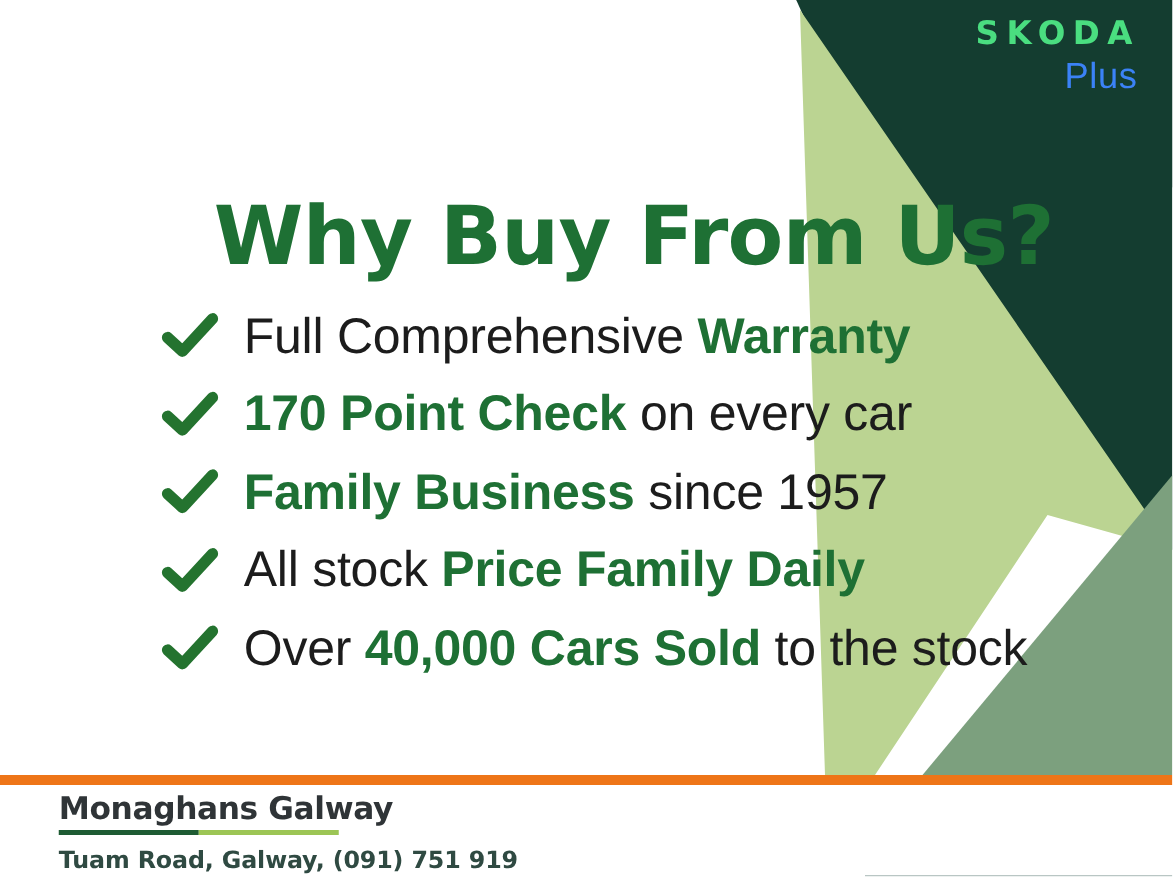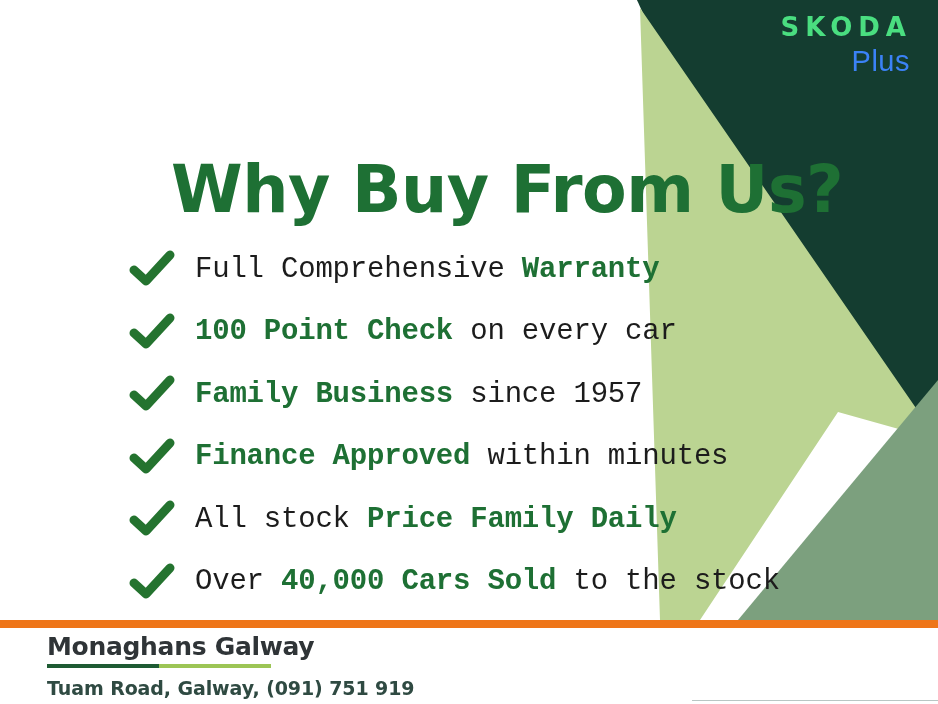--- a/index.html
+++ b/index.html
@@ -86,22 +86,22 @@
     align-items: center;
     height: 62.5px;
   }
   .check-icon {
     flex: 0 0 auto;
     width: 46px;
     height: 40px;
     margin-right: 20px;
   }
   .benefit-text {
-    font-family: Liberation Mono, monospace;
-    font-size: 29px;
+    font-family: Liberation Sans, sans-serif;
+    font-size: 40px;
     color: #1c1c1c;
     white-space: nowrap;
     letter-spacing: -0.2px;
     text-align: right;
   }
   .benefit-text .hl {
     color: #1E7034;
     font-weight: bold;
   }
 
@@ -186,33 +186,27 @@
       <li class="benefit-row">
         <span class="check-icon"><svg viewBox="0 0 46 40" width="46" height="40" aria-hidden="true">
             <path d="M5 21 L17 32 L41 6" fill="none" stroke="#24732F" stroke-width="9" stroke-linecap="round" stroke-linejoin="round"></path>
           </svg></span>
         <span class="benefit-text"><span>Full Comprehensive </span><span class="hl">Warranty</span></span>
       </li>
       <li class="benefit-row">
         <span class="check-icon"><svg viewBox="0 0 46 40" width="46" height="40" aria-hidden="true">
             <path d="M5 21 L17 32 L41 6" fill="none" stroke="#24732F" stroke-width="9" stroke-linecap="round" stroke-linejoin="round"></path>
           </svg></span>
-        <span class="benefit-text"><span class="hl">100 Point Check</span><span> on every car</span></span>
+        <span class="benefit-text"><span class="hl">170 Point Check</span><span> on every car</span></span>
       </li>
       <li class="benefit-row">
         <span class="check-icon"><svg viewBox="0 0 46 40" width="46" height="40" aria-hidden="true">
             <path d="M5 21 L17 32 L41 6" fill="none" stroke="#24732F" stroke-width="9" stroke-linecap="round" stroke-linejoin="round"></path>
           </svg></span>
         <span class="benefit-text"><span class="hl">Family Business</span><span> since 1957</span></span>
-      </li>
-      <li class="benefit-row">
-        <span class="check-icon"><svg viewBox="0 0 46 40" width="46" height="40" aria-hidden="true">
-            <path d="M5 21 L17 32 L41 6" fill="none" stroke="#24732F" stroke-width="9" stroke-linecap="round" stroke-linejoin="round"></path>
-          </svg></span>
-        <span class="benefit-text"><span class="hl">Finance Approved</span><span> within minutes</span></span>
       </li>
       <li class="benefit-row">
         <span class="check-icon"><svg viewBox="0 0 46 40" width="46" height="40" aria-hidden="true">
             <path d="M5 21 L17 32 L41 6" fill="none" stroke="#24732F" stroke-width="9" stroke-linecap="round" stroke-linejoin="round"></path>
           </svg></span>
         <span class="benefit-text"><span>All stock </span><span class="hl">Price Family Daily</span></span>
       </li>
       <li class="benefit-row">
         <span class="check-icon"><svg viewBox="0 0 46 40" width="46" height="40" aria-hidden="true">
             <path d="M5 21 L17 32 L41 6" fill="none" stroke="#24732F" stroke-width="9" stroke-linecap="round" stroke-linejoin="round"></path>

